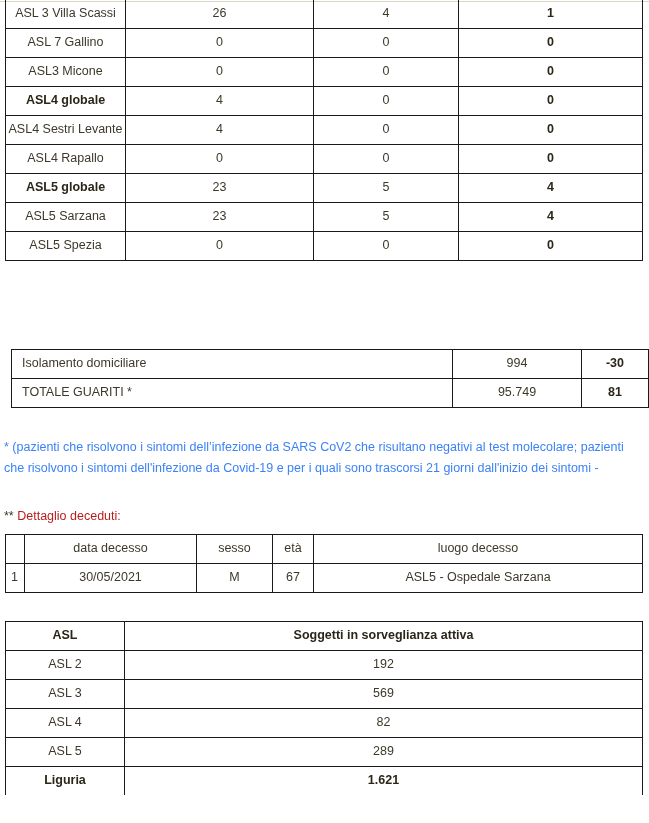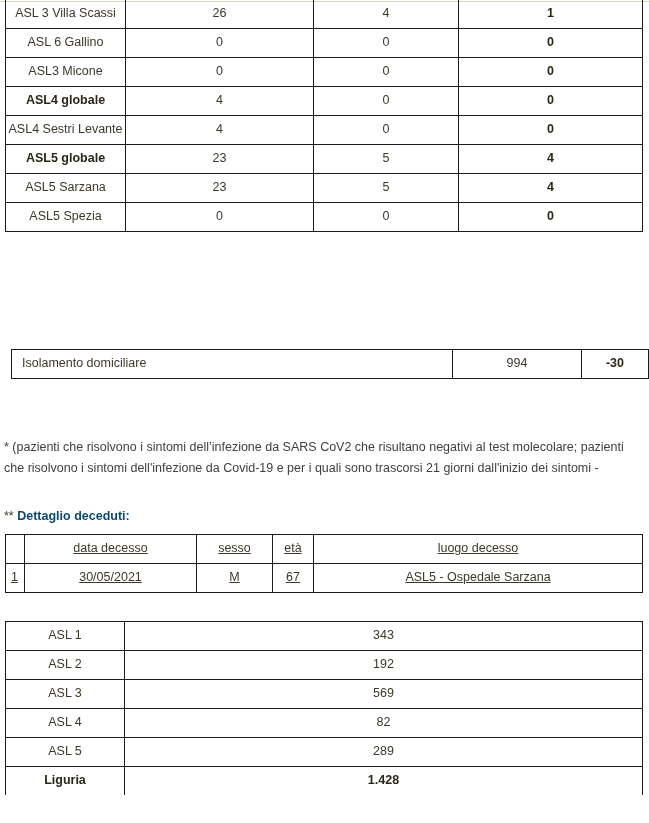--- a/index.html
+++ b/index.html
@@ -42,44 +42,44 @@
     td.left { text-align: left; padding-left: 10px; }
     td.b, span.b { font-weight: bold; color: #2b2619; }
     td.cell-tight { padding-left: 0; padding-right: 0; }
 
     #t-asl-detail { left: 5px; top: 0px; width: 637px; }
     #t-asl-detail tr:first-child td { border-top: none; }
 
     #t-totals { left: 11px; top: 349px; width: 637px; }
 
     #t-deaths { left: 5px; top: 534px; width: 637px; }
-    #t-deaths td { text-align: center; text-decoration: underline; }
+    #t-deaths td { text-align: center; }
     #t-deaths td.idx { text-align: left; padding-left: 5px; }
 
     #t-surveillance { left: 5px; top: 621px; width: 637px; }
     #t-surveillance tr:last-child td { border-bottom: none; }
 
     .footnote {
       position: absolute;
       left: 4px;
       top: 437px;
       width: 645px;
       line-height: 20.5px;
       font-size: 12.5px;
-      color: #404040;
+      color: #3b82f6;
     }
     .deaths-title {
       position: absolute;
       left: 4px;
       top: 506px;
       line-height: 20px;
       font-size: 12.5px;
     }
     .deaths-title .stars { font-weight: normal; }
-    .deaths-title .label { font-weight: bold; color: #0c4a6e; }
+    .deaths-title .label { font-weight: normal; color: #b91c1c; }
   </style>
 </head>
 <body>
 
 <div class="top-line"></div>
 
 <table id="t-asl-detail">
   <colgroup>
     <col style="width:120px">
     <col style="width:188px">
@@ -87,40 +87,46 @@
     <col style="width:184px">
   </colgroup>
   <tbody id="asl-detail-body">
       <tr>
         <td class="cell-tight">ASL 3 Villa Scassi</td>
         <td>26</td>
         <td>4</td>
         <td class="b">1</td>
       </tr>
       <tr>
-        <td class="cell-tight">ASL 6 Gallino</td>
+        <td class="cell-tight">ASL 7 Gallino</td>
         <td>0</td>
         <td>0</td>
         <td class="b">0</td>
       </tr>
       <tr>
         <td class="cell-tight">ASL3 Micone</td>
         <td>0</td>
         <td>0</td>
         <td class="b">0</td>
       </tr>
       <tr>
         <td class="b cell-tight">ASL4 globale</td>
         <td>4</td>
         <td>0</td>
         <td class="b">0</td>
       </tr>
       <tr>
         <td class="cell-tight">ASL4 Sestri Levante</td>
         <td>4</td>
+        <td>0</td>
+        <td class="b">0</td>
+      </tr>
+      <tr>
+        <td class="cell-tight">ASL4 Rapallo</td>
+        <td>0</td>
         <td>0</td>
         <td class="b">0</td>
       </tr>
       <tr>
         <td class="b cell-tight">ASL5 globale</td>
         <td>23</td>
         <td>5</td>
         <td class="b">4</td>
       </tr>
       <tr>
@@ -142,20 +148,25 @@
   <colgroup>
     <col style="width:441px">
     <col style="width:129px">
     <col style="width:67px">
   </colgroup>
   <tbody>
     <tr>
       <td class="left">Isolamento domiciliare</td>
       <td>994</td>
       <td class="b">-30</td>
+    </tr>
+    <tr>
+      <td class="left">TOTALE GUARITI *</td>
+      <td>95.749</td>
+      <td class="b">81</td>
     </tr>
   </tbody>
 </table>
 
 <div class="footnote">
   <div>* (pazienti che risolvono i sintomi dell’infezione da SARS CoV2 che risultano negativi al test molecolare; pazienti</div>
   <div>che risolvono i sintomi dell'infezione da Covid-19 e per i quali sono trascorsi 21 giorni dall'inizio dei sintomi -</div>
 </div>
 
 <div class="deaths-title">
@@ -189,37 +200,37 @@
   </tbody>
 </table>
 
 <table id="t-surveillance">
   <colgroup>
     <col style="width:119px">
     <col style="width:518px">
   </colgroup>
   <tbody>
     <tr>
-      <td>ASL 1</td>
-      <td>343</td>
+      <td class="b">ASL</td>
+      <td class="b">Soggetti in sorveglianza attiva</td>
     </tr>
     <tr>
       <td>ASL 2</td>
       <td>192</td>
     </tr>
     <tr>
       <td>ASL 3</td>
       <td>569</td>
     </tr>
     <tr>
       <td>ASL 4</td>
       <td>82</td>
     </tr>
     <tr>
       <td>ASL 5</td>
       <td>289</td>
     </tr>
     <tr>
       <td class="b">Liguria</td>
-      <td class="b">1.428</td>
+      <td class="b">1.621</td>
     </tr>
   </tbody>
 </table>
 
 </body></html>

